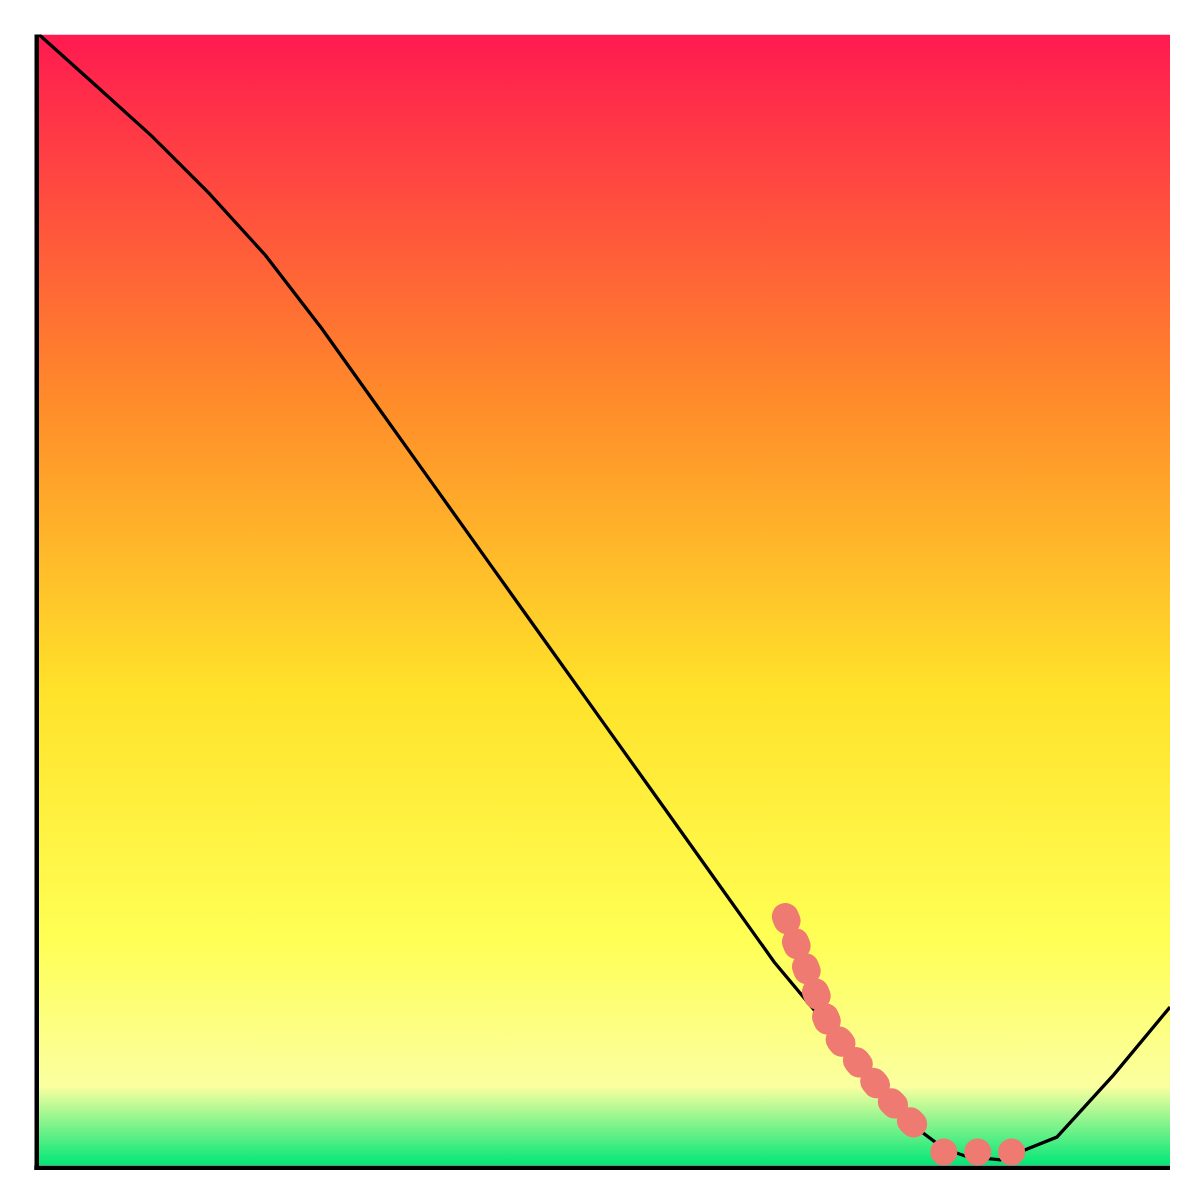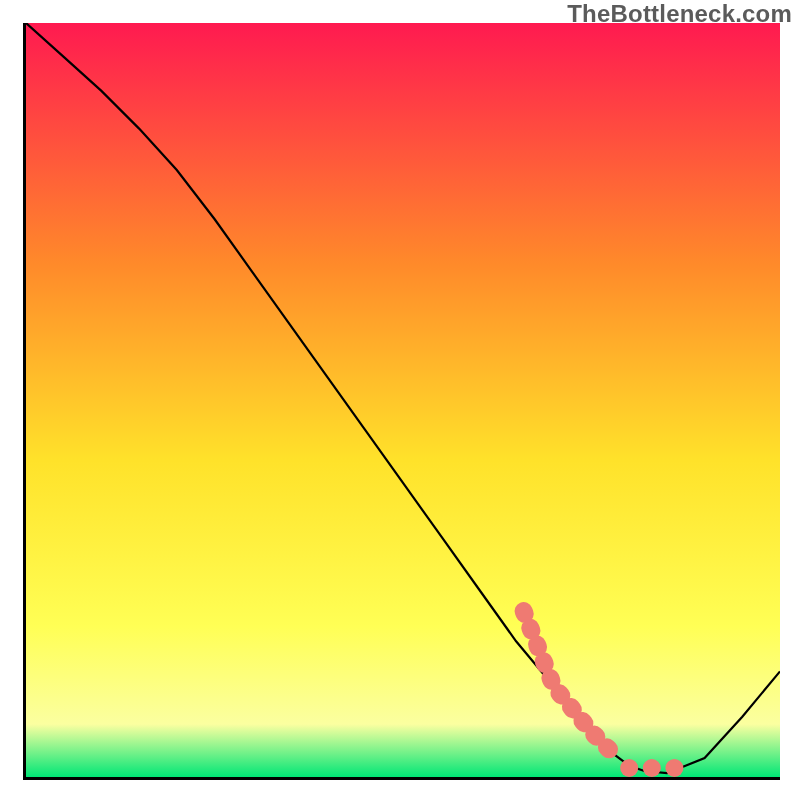--- a/index.html
+++ b/index.html
@@ -41,21 +41,20 @@
     display: block;
     width: 754px;
     height: 754px;
   }
 </style>
 </head>
 <body>
 
 <div class="frame">
 
-  <div class="attribution">TheBottleneck.com</div>
 
   <div class="plot-wrap">
     <svg class="plot" viewBox="0 0 754 754" preserveAspectRatio="none">
       <defs>
         <linearGradient id="bg-grad" x1="0" y1="0" x2="0" y2="1">
           <stop id="g0" offset="0%" stop-color="#ff1a50"></stop>
           <stop id="g1" offset="32%" stop-color="#ff8a2a"></stop>
           <stop id="g2" offset="58%" stop-color="#ffe22a"></stop>
           <stop id="g3" offset="80%" stop-color="#ffff55"></stop>
           <stop id="g4" offset="93%" stop-color="#fbffa0"></stop>

